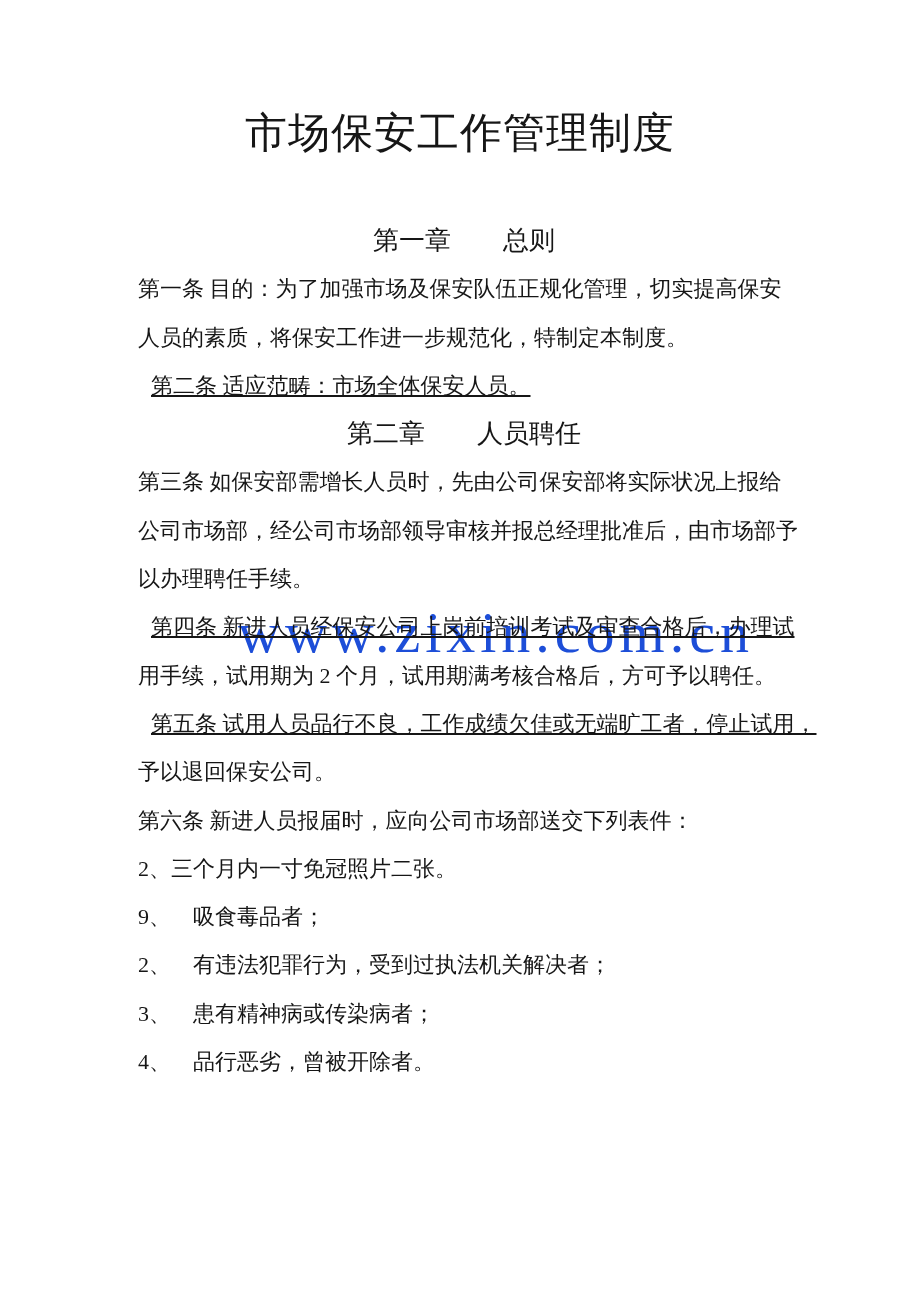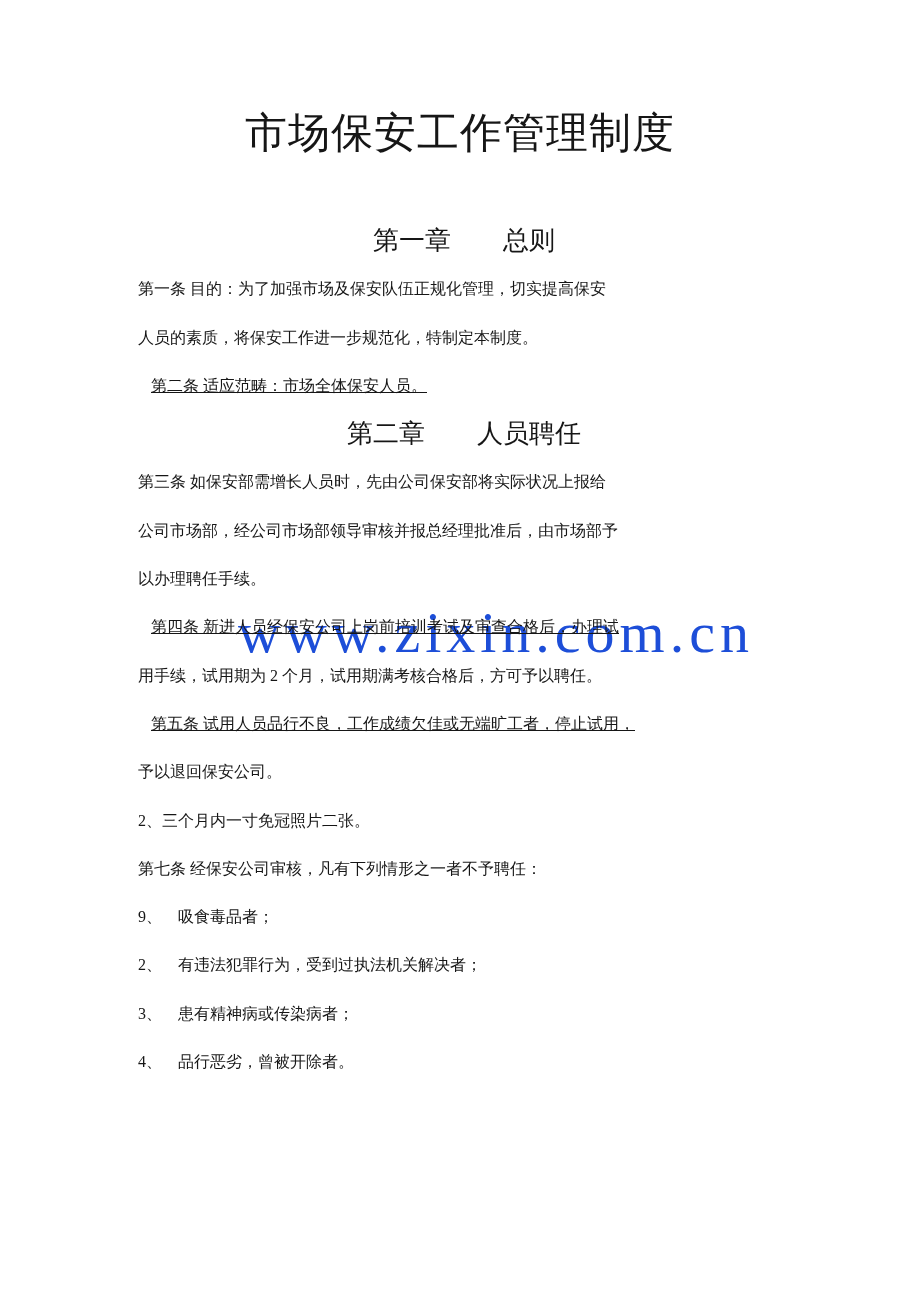--- a/index.html
+++ b/index.html
@@ -42,21 +42,21 @@
   }
   .doc-body {
     position: absolute;
     top: 224px;
     left: 138px;
     width: 652px;
     z-index: 1;
   }
   .line {
     height: 48.3px;
-    font-size: 16px;
+    font-size: 22px;
     line-height: 34px;
     white-space: nowrap;
     text-align: left;
   }
   .line.center {
     text-align: center;
     font-size: 26px;
   }
   .line.indent {
     padding-left: 13px;
@@ -75,20 +75,20 @@
       <div class="line">人员的素质，将保安工作进一步规范化，特制定本制度。</div>
       <div class="line indent">第二条 适应范畴：市场全体保安人员。</div>
       <div class="line center">第二章　　人员聘任</div>
       <div class="line">第三条 如保安部需增长人员时，先由公司保安部将实际状况上报给</div>
       <div class="line">公司市场部，经公司市场部领导审核并报总经理批准后，由市场部予</div>
       <div class="line">以办理聘任手续。</div>
       <div class="line indent">第四条 新进人员经保安公司上岗前培训考试及审查合格后，办理试</div>
       <div class="line">用手续，试用期为 2 个月，试用期满考核合格后，方可予以聘任。</div>
       <div class="line indent">第五条 试用人员品行不良，工作成绩欠佳或无端旷工者，停止试用，</div>
       <div class="line">予以退回保安公司。</div>
+      <div class="line">第六条 新进人员报届时，应向公司市场部送交下列表件：</div>
       <div class="line">2、三个月内一寸免冠照片二张。</div>
-      <div class="line">第七条 经保安公司审核，凡有下列情形之一者不予聘任：</div>
       <div class="line">9、　吸食毒品者；</div>
       <div class="line">2、　有违法犯罪行为，受到过执法机关解决者；</div>
       <div class="line">3、　患有精神病或传染病者；</div>
       <div class="line">4、　品行恶劣，曾被开除者。</div>
     </div>
 </div>
 
 </body></html>

